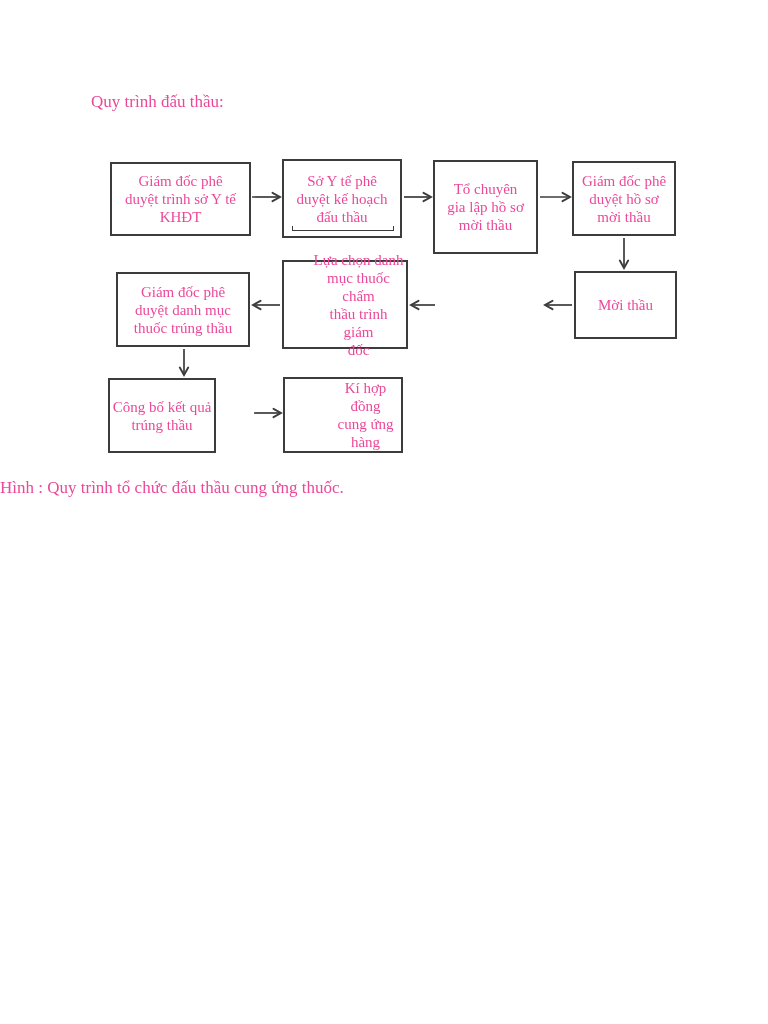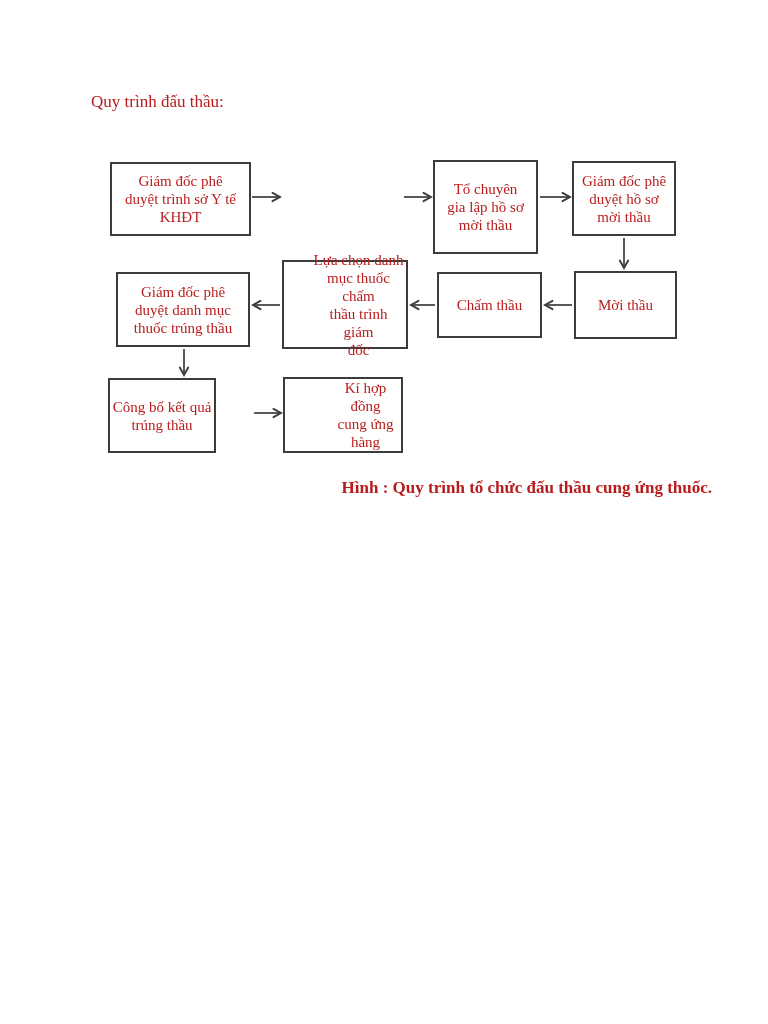--- a/index.html
+++ b/index.html
@@ -1,22 +1,23 @@
 <!DOCTYPE html>
 <html><head>
 <meta charset="utf-8">
 <style>
   html,body{margin:0;padding:0;background:#ffffff;}
   .page{
     position:relative;
     width:768px;height:1024px;
     background:#ffffff;
     font-family:"Liberation Serif", serif;
-    color:#b91c1c;
+    color:#ec4899;
     overflow:hidden;
+    border-radius:21px;
   }
   .doc-title{
     position:absolute;left:91px;top:91px;
     font-size:17px;line-height:22px;
   }
   .flow-canvas{position:absolute;left:0;top:0;width:768px;height:1024px;}
   .arrows{position:absolute;left:0;top:0;pointer-events:none;}
   .node{
     position:absolute;
     border:2px solid #3c3c3c;
@@ -29,22 +30,22 @@
   .node-label{white-space:pre-line;display:block;width:100%;padding:0 2px;}
   .bracket{
     position:absolute;left:8px;bottom:5px;
     width:100px;height:4px;
     border-left:1.5px solid #3c3c3c;
     border-right:1.5px solid #3c3c3c;
     border-bottom:1.5px solid #3c3c3c;
   }
   .caption{
     position:absolute;left:0;top:476px;width:712px;
-    text-align:right;
-    font-size:17px;line-height:24px;font-weight:bold;
+    text-align:left;
+    font-size:17px;line-height:24px;
   }
 </style>
 </head>
 <body>
 
 <div class="page">
 
   <div class="doc-title">Quy trình đấu thầu:</div>
 
   <div class="flow-canvas">
@@ -65,40 +66,43 @@
       <line x1="184" y1="349" x2="184" y2="375" stroke="#3c3c3c" stroke-width="1.7" marker-end="url(#arrow)"></line>
       <line x1="254" y1="413" x2="281" y2="413" stroke="#3c3c3c" stroke-width="1.7" marker-end="url(#arrow)"></line>
     </svg>
 
     <div class="node" style="left:110px;top:162px;width:141px;height:74px;">
       <span class="node-label">Giám đốc phê
 duyệt trình sở Y tế
 KHĐT</span>
     </div>
 
+    <div class="node" style="left:282px;top:159px;width:120px;height:79px;">
+      <span class="node-label">Sở Y tế phê
+duyệt kế hoạch
+đấu thầu</span>
+      <div class="bracket"></div>
+    </div>
 
     <div class="node" style="left:433px;top:160px;width:105px;height:94px;">
       <span class="node-label">Tổ chuyên
 gia lập hồ sơ
 mời thầu</span>
     </div>
 
     <div class="node" style="left:572px;top:161px;width:104px;height:75px;">
       <span class="node-label">Giám đốc phê
 duyệt hồ sơ
 mời thầu</span>
     </div>
 
     <div class="node" style="left:574px;top:271px;width:103px;height:68px;">
       <span class="node-label">Mời thầu</span>
     </div>
 
-    <div class="node" style="left:437px;top:272px;width:105px;height:66px;">
-      <span class="node-label">Chấm thầu</span>
-    </div>
 
     <div class="node" style="left:282px;top:260px;width:126px;height:89px;padding-left:27px;">
       <span class="node-label">Lựa chọn danh
 mục thuốc chấm
 thầu trình giám
 đốc</span>
     </div>
 
     <div class="node" style="left:116px;top:272px;width:134px;height:75px;">
       <span class="node-label">Giám đốc phê

